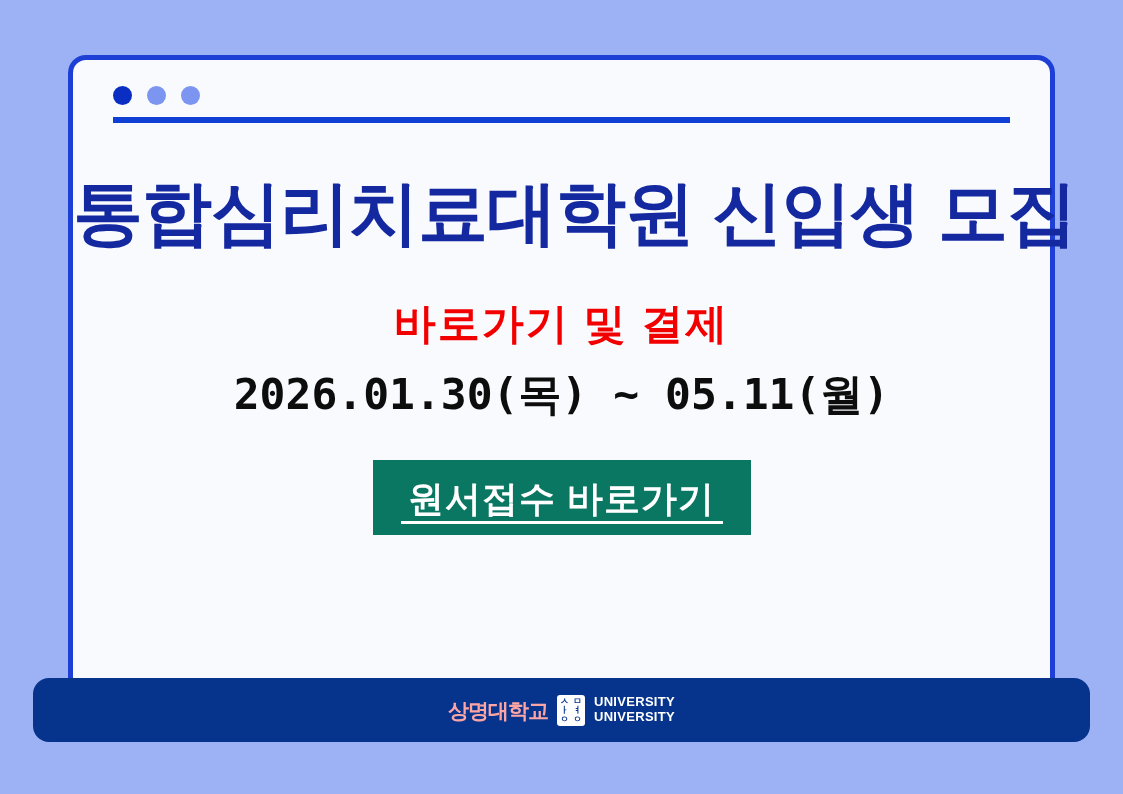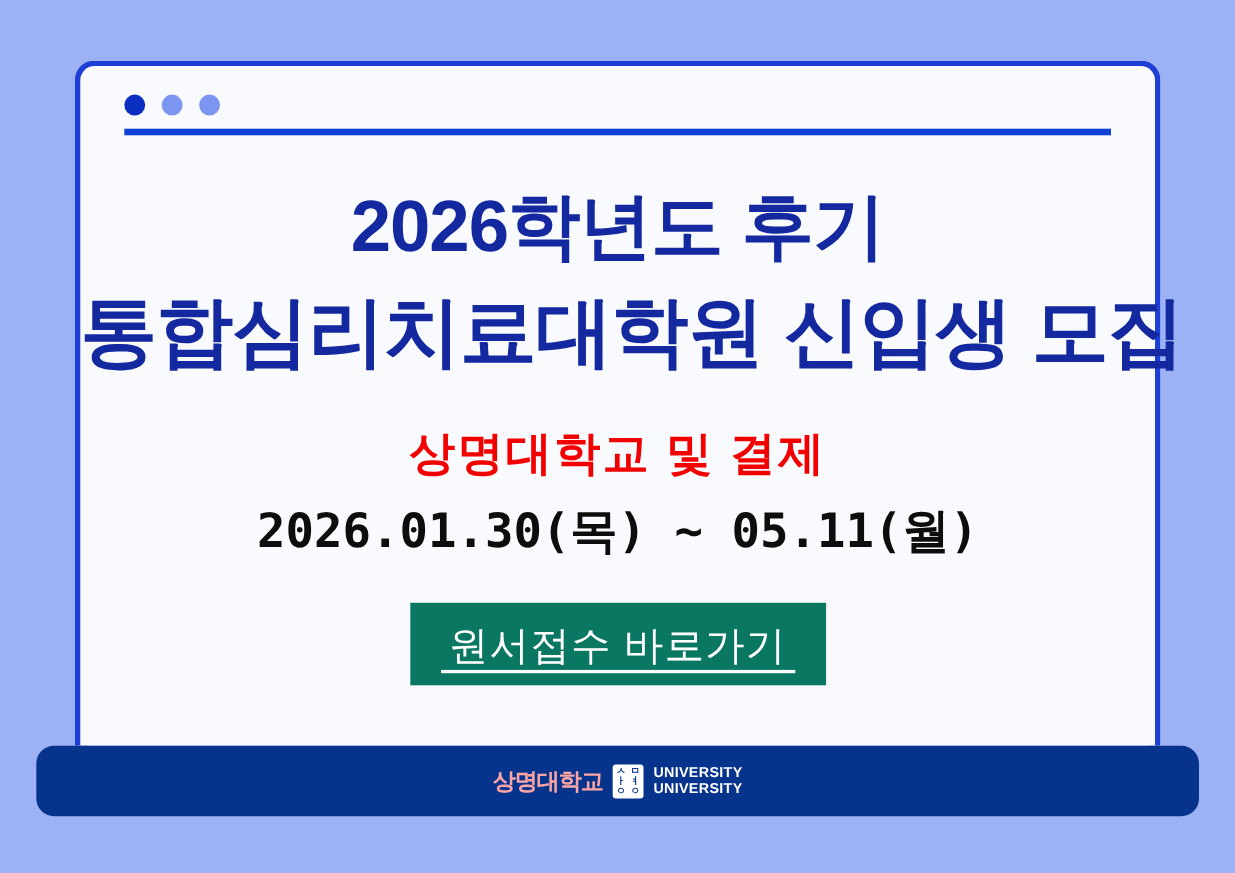--- a/index.html
+++ b/index.html
@@ -109,21 +109,21 @@
 
   
   .cta-wrap {
     margin-top: 36px;
     display: flex;
     justify-content: center;
   }
   .cta {
     background: #0a7763;
     color: #ffffff;
-    font-weight: normal;
+    font-weight: bold;
     font-size: 36px;
     letter-spacing: 1px;
     width: 378px;
     height: 75px;
     box-sizing: border-box;
     display: flex;
     flex-direction: column;
     align-items: center;
     justify-content: center;
     cursor: pointer;
@@ -212,25 +212,24 @@
     <div class="dots">
       <div class="dot d1"></div>
       <div class="dot d2"></div>
       <div class="dot d3"></div>
     </div>
 
     <div class="divider"></div>
 
     <div class="content">
 
-      <div class="title-line title-1">2026학년도 후기</div>
 
       <div class="title-line title-2">통합심리치료대학원 신입생 모집</div>
 
-      <div class="subtitle">상명대학교 및 결제</div>
+      <div class="subtitle">바로가기 및 결제</div>
 
       <div class="daterange">2026.01.30(목) ~ 05.11(월)</div>
 
       <div class="cta-wrap">
         <button class="cta">
           <span class="cta-label">원서접수 바로가기</span>
           <span class="cta-underline"></span>
         </button>
       </div>
 

